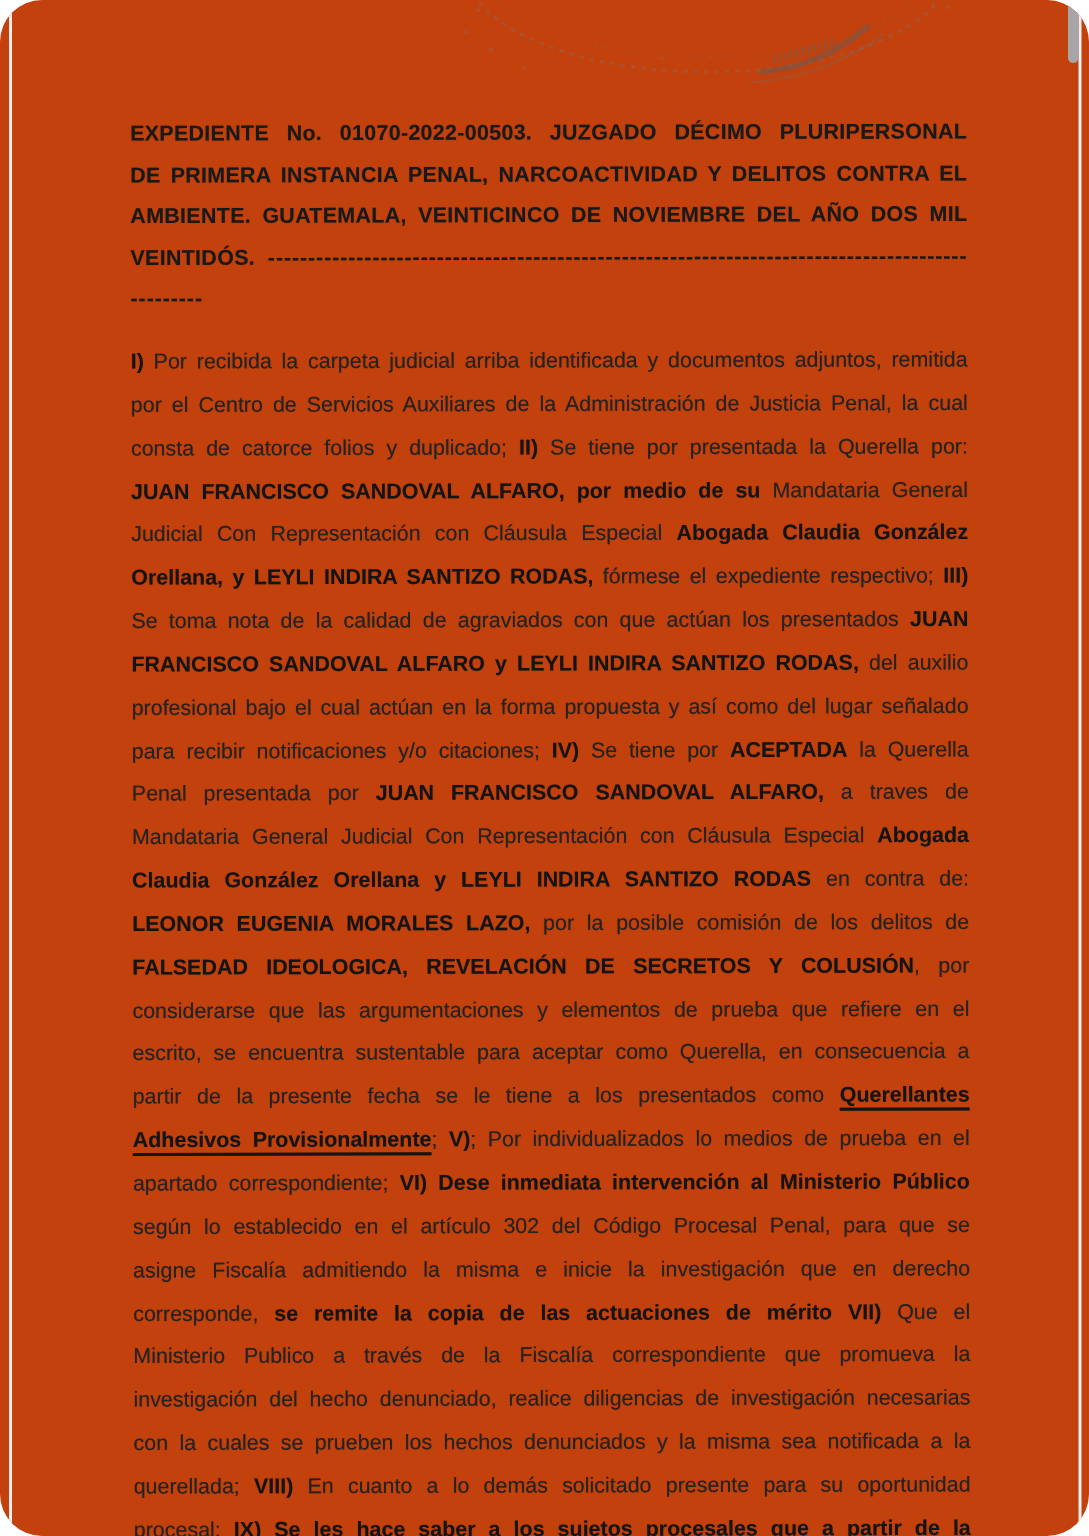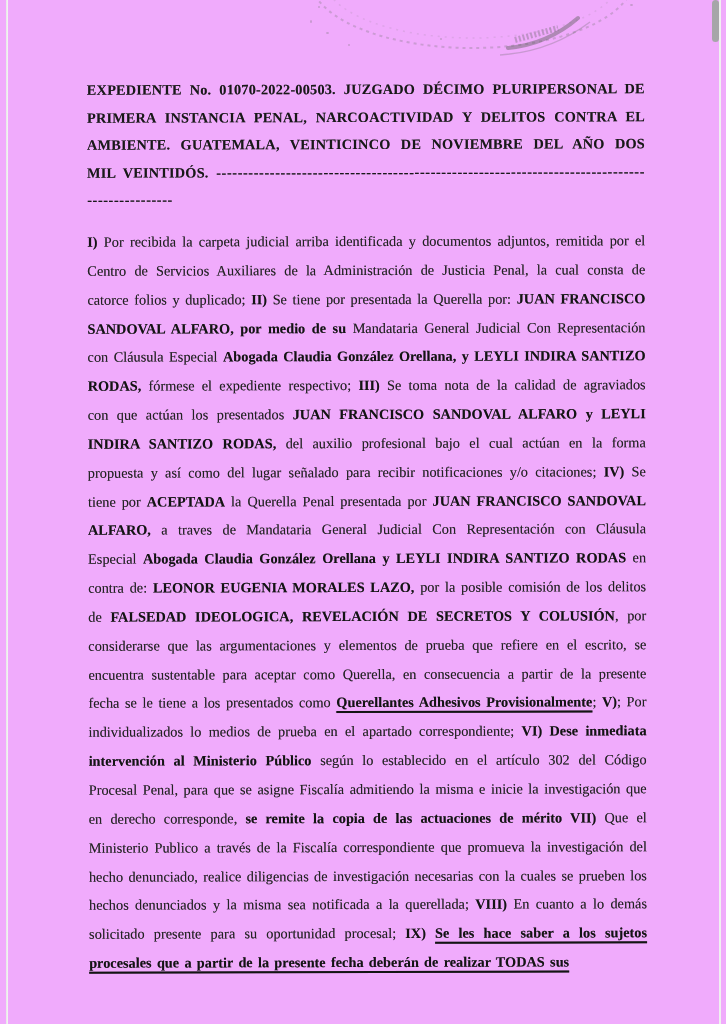--- a/index.html
+++ b/index.html
@@ -4,23 +4,24 @@
 <style>
   html, body {
     margin: 0;
     padding: 0;
     background: #ffffff;
   }
   .viewport {
     position: relative;
     width: 726px;
     height: 1024px;
-    background: #f0abfc;
+    background: #c2410c;
     overflow: hidden;
-    font-family: Liberation Serif, serif;
+    font-family: Liberation Sans, sans-serif;
+    border-radius: 28px;
   }
   .page-left-edge {
     position: absolute;
     left: 6px; top: 0; bottom: 0;
     width: 2px;
     background: linear-gradient(to right, #e6e6e6, #f5f5f5);
   }
   .page-right-edge {
     position: absolute;
     left: 719px; top: 0; bottom: 0;

